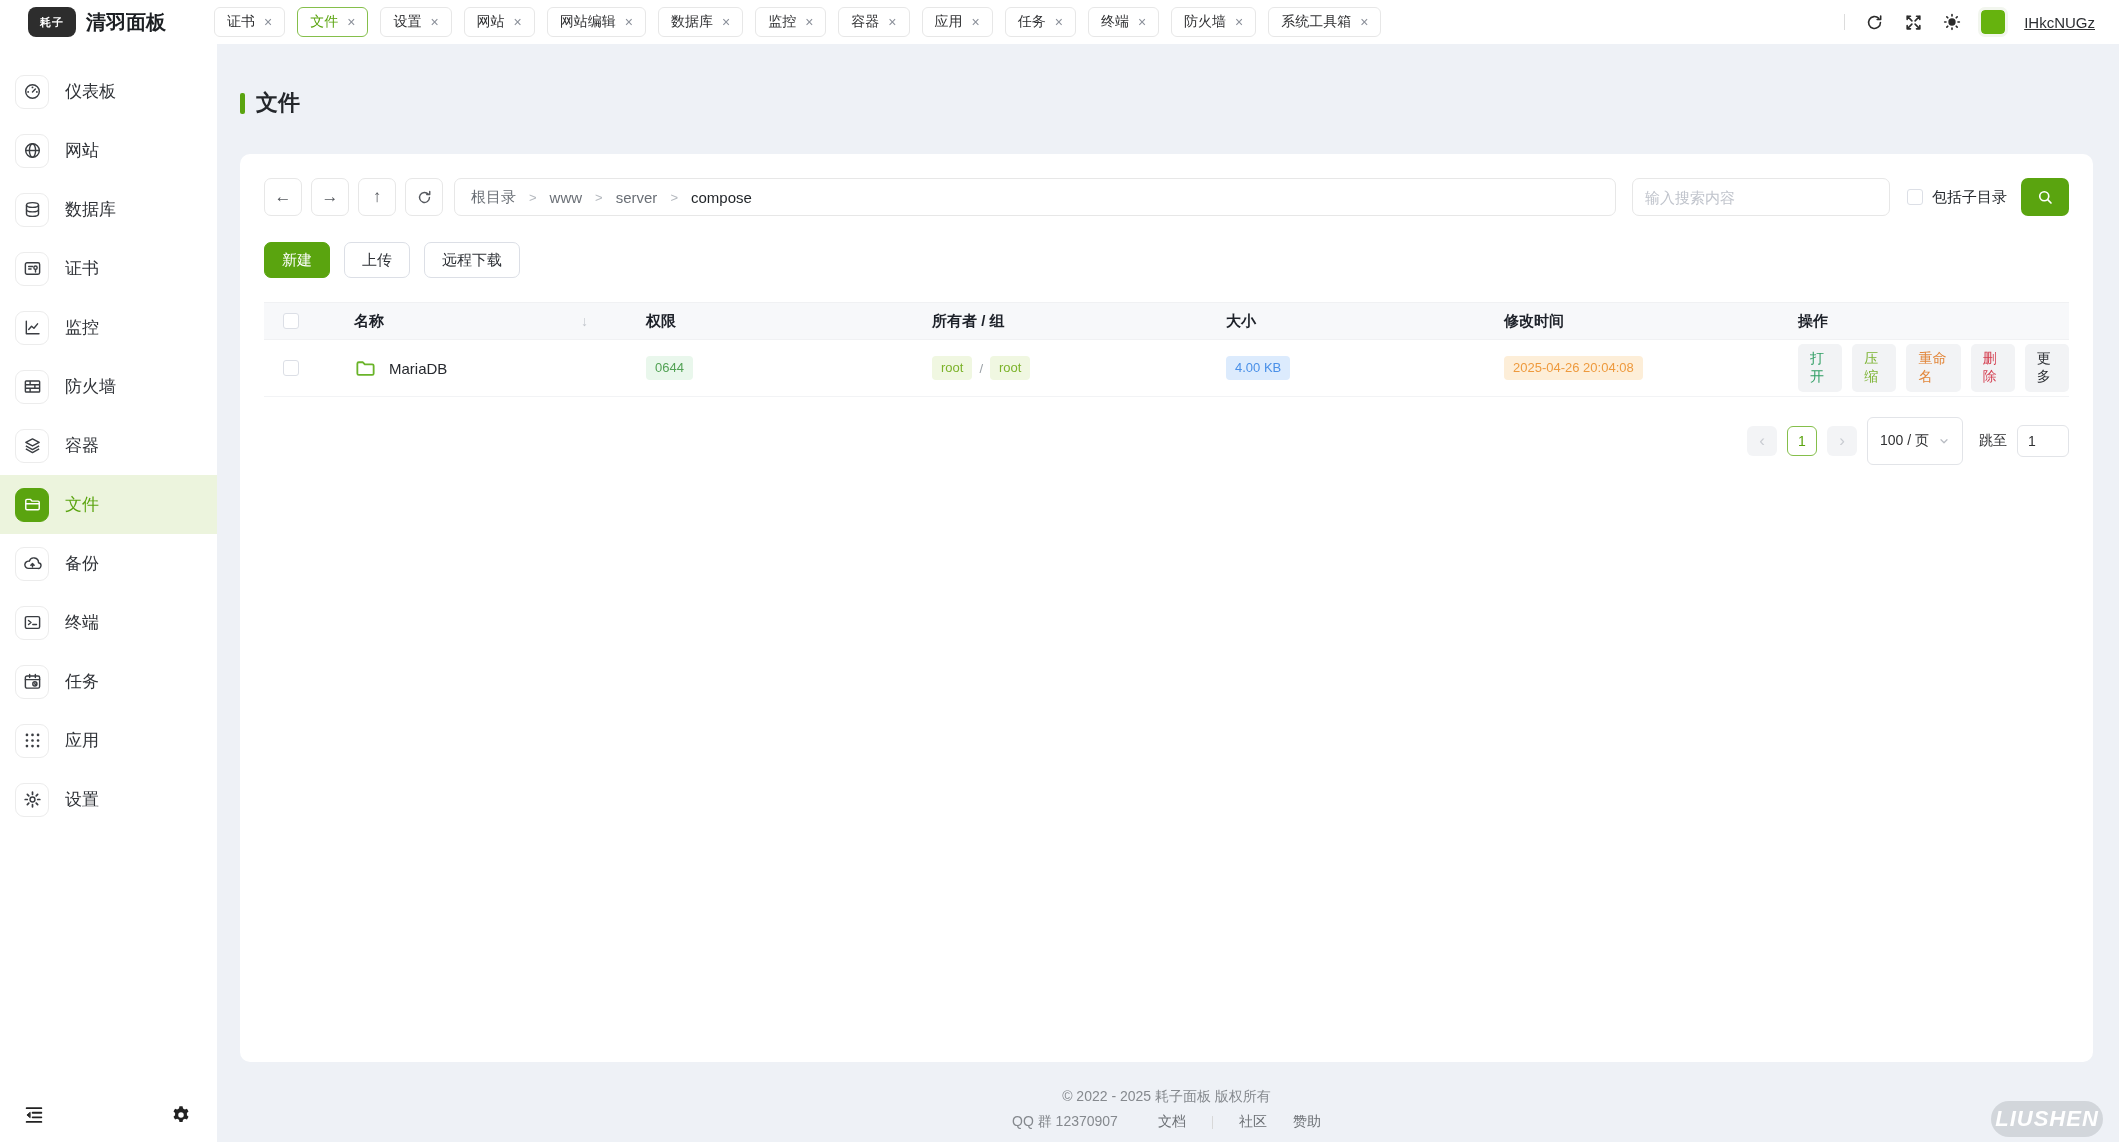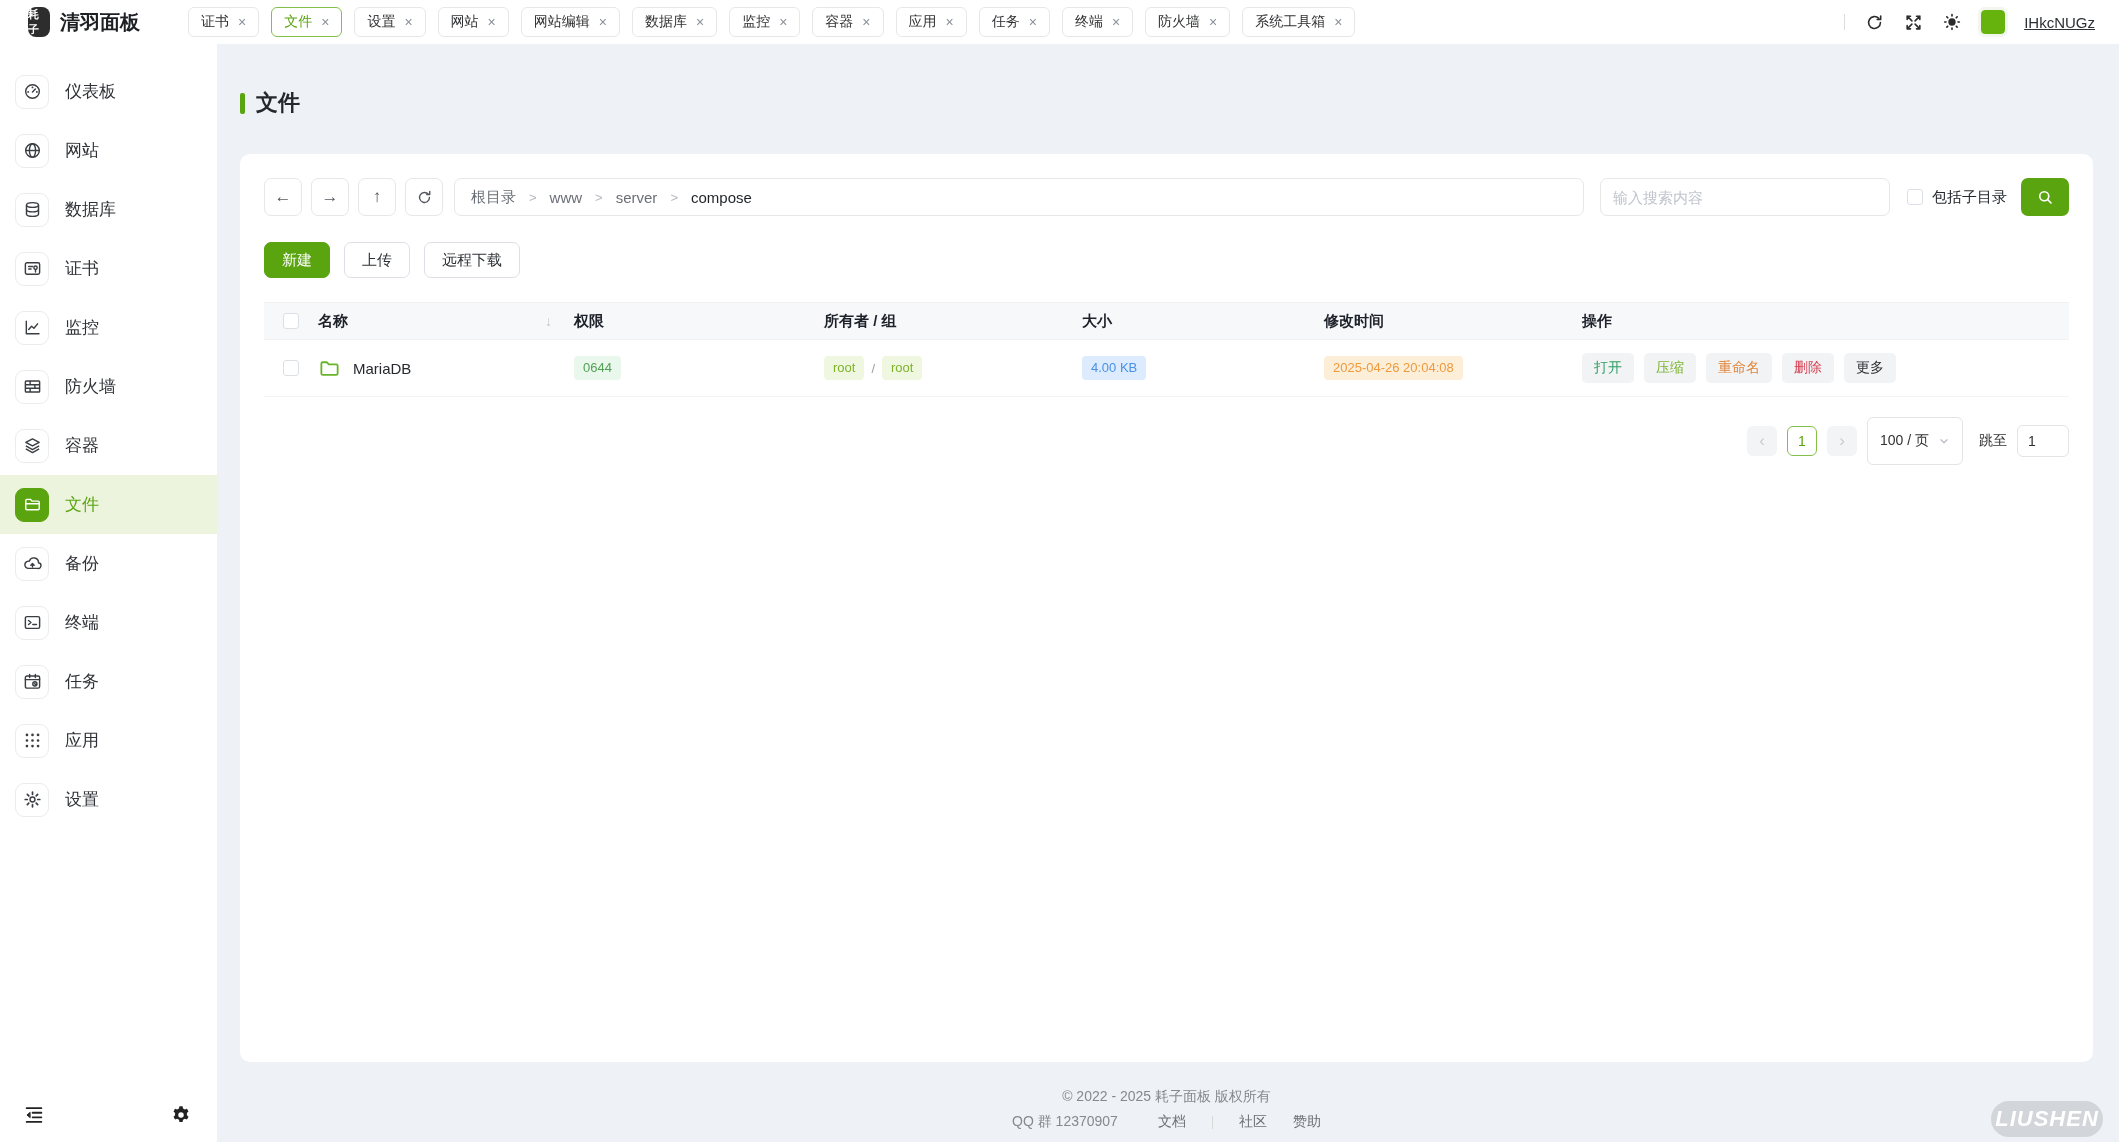--- a/index.html
+++ b/index.html
@@ -2,21 +2,21 @@
 <html><head>
 <meta charset="utf-8">
 <style>
   * { margin:0; padding:0; box-sizing:border-box; }
   html,body { width:2119px; height:1142px; overflow:hidden; background:#eef1f6;
     font-family:"Liberation Sans","DejaVu Sans",sans-serif; color:#303133; }
 
   
   .topbar { height:44px; background:#fff; display:flex; align-items:center; padding:0 24px 0 28px; }
   .brand { display:flex; align-items:center; gap:10px; margin-right:48px; flex:0 0 auto; }
-  .logo { width:22px; height:30px; border-radius:8px; background:#2d2d2d; color:#fff;
+  .logo { width:48px; height:30px; border-radius:8px; background:#2d2d2d; color:#fff;
     font-size:11px; font-weight:bold; display:flex; align-items:center; justify-content:center; letter-spacing:1px; }
   .app-title { font-size:20px; font-weight:bold; color:#1c1f23; }
   .tabs { display:flex; align-items:center; gap:12px; flex:1; overflow:hidden; }
   .tab { height:30px; padding:0 12px; border:1px solid #e7e7e7; border-radius:6px; background:#fff;
     display:flex; align-items:center; gap:9px; font-size:14px; color:#303133; cursor:pointer; flex:0 0 auto; }
   .tab .close { color:#8a8f99; font-size:14px; line-height:1; }
   .tab.active { color:#5aa40f; border-color:#85bf4b; }
   .topbar-right { display:flex; align-items:center; gap:19px; margin-left:24px; flex:0 0 auto;text-decoration:underline; }
   .v-divider { width:1px; height:16px; background:#dcdcdc; }
   .tb-icon { width:20px; height:20px; color:#2c2c2c; display:flex; align-items:center; justify-content:center; cursor:pointer; }
@@ -47,37 +47,37 @@
 
   .toolbar { display:flex; align-items:center; }
   .nav-btn { width:38px; height:38px; border:1px solid #e7e7e7; border-radius:7px; background:#fff;
     display:flex; align-items:center; justify-content:center; font-size:17px; color:#55585e; cursor:pointer;
     margin-right:9px; flex:0 0 auto; }
   .breadcrumb { flex:1; height:38px; border:1px solid #e7e7e7; border-radius:7px; background:#fff;
     display:flex; align-items:center; gap:13px; padding:0 16px; font-size:15px; margin:0 16px 0 2px; }
   .crumb { color:#6a6f76; cursor:pointer; }
   .crumb.current { color:#1f2327; }
   .crumb-sep { color:#b4b8be; font-size:13px; }
-  .search-input { width:290px; height:38px; border:1px solid #e7e7e7; border-radius:7px; padding:0 12px;
+  .search-input { width:258px; height:38px; border:1px solid #e7e7e7; border-radius:7px; padding:0 12px;
     font-size:15px; color:#303133; outline:none; font-family:inherit; }
   .search-input::placeholder { color:#c0c4cc; }
   .checkbox { width:16px; height:16px; border:1px solid #dcdfe6; border-radius:3px; background:#fff;
     cursor:pointer; flex:0 0 auto; }
   .subdir-label { font-size:15px; color:#24282d; margin:0 14px 0 9px; white-space:nowrap; }
   .cb-search { margin-left:17px; }
   .search-btn { width:48px; height:38px; border:none; border-radius:7px; background:#5aa40f; color:#fff;
     display:flex; align-items:center; justify-content:center; cursor:pointer; }
 
   .actions-row { display:flex; align-items:center; gap:14px; margin-top:26px; }
   .btn { height:36px; padding:0 17px; border-radius:7px; font-size:15px; display:flex; align-items:center;
     cursor:pointer; border:1px solid #dcdfe6; background:#fff; color:#2e3136; font-family:inherit;text-align:right; }
   .btn.primary { background:#5aa40f; border-color:#5aa40f; color:#fff; }
 
   .table { margin-top:24px; }
-  .tr { display:grid; grid-template-columns:46px 256px 250px 258px 242px 258px 1fr; align-items:center; }
+  .tr { display:grid; grid-template-columns:46px 256px 250px 258px 242px 258px 1fr; align-items:center;gap:36px; }
   .thead { height:38px; background:#f7f8fa; border-top:1px solid #f0f1f3; border-bottom:1px solid #f0f1f3; }
   .th { font-size:15px; font-weight:bold; color:#1d2129; padding-left:8px; display:flex; align-items:center; }
   .th-cb, .td-cb { display:flex; justify-content:center; }
   .sort-arrow { color:#c3c7cd; font-size:14px; margin-left:auto; margin-right:14px; font-weight:normal; cursor:pointer; }
   .tbody-row { height:57px; border-bottom:1px solid #f2f3f5; }
   .td { padding-left:8px; display:flex; align-items:center; font-size:15px; color:#26292e; }
   .file-name { margin-left:12px; cursor:pointer; }
   .badge { display:inline-block; padding:4px 9px; border-radius:4px; font-size:13px; line-height:1.2; }
   .badge.perm { background:#e9f7ec; color:#52a255; }
   .badge.owner { background:#f0f7e1; color:#7cb32a; }

